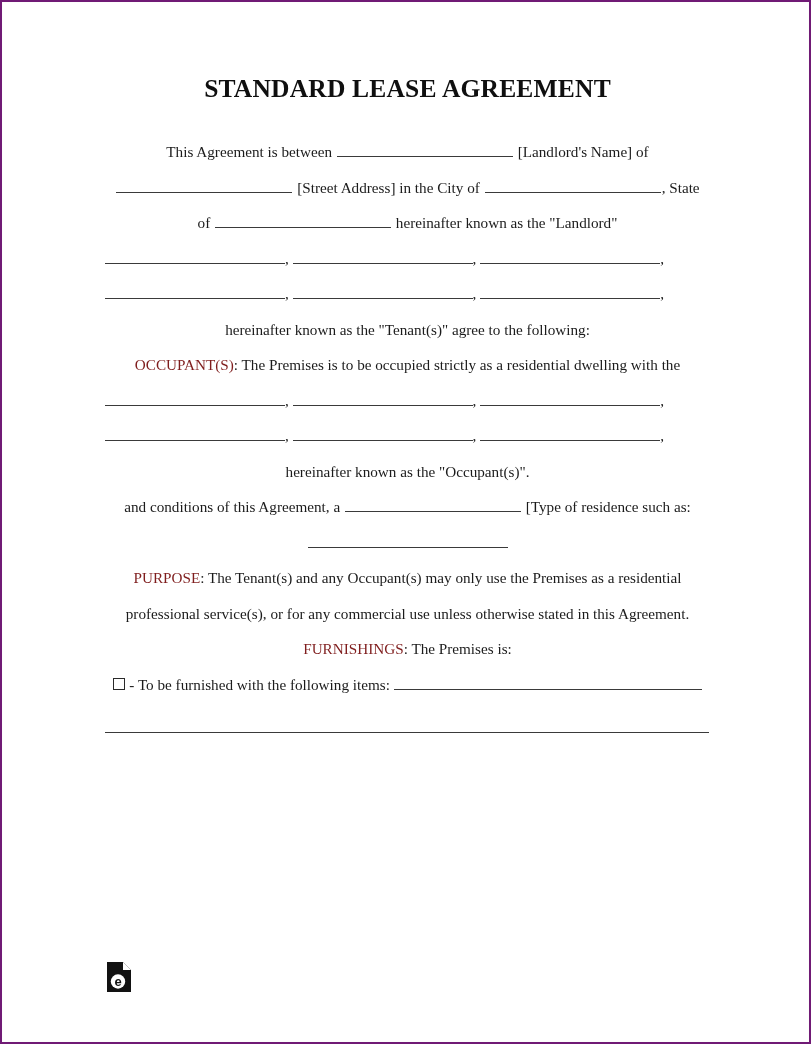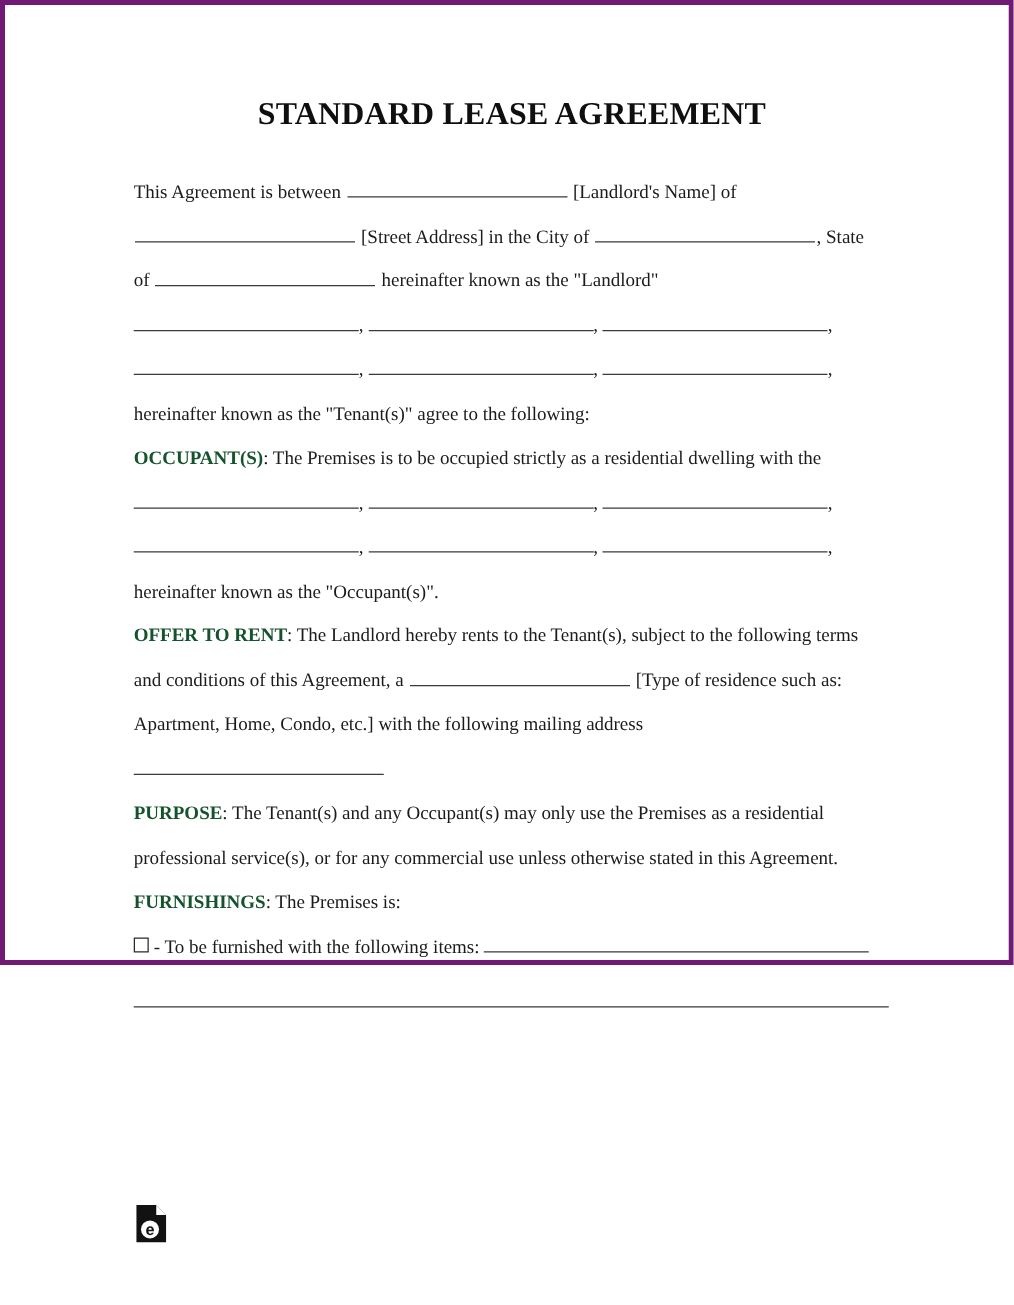--- a/index.html
+++ b/index.html
@@ -11,24 +11,24 @@
     width: 811px;
     height: 1044px;
     font-family: "Liberation Serif", "DejaVu Serif", serif;
     color: #1b1b1b;
     overflow: hidden;
   }
 
   .page {
     position: relative;
     width: 811px;
-    height: 772px;
+    height: 1044px;
     background: #ffffff;
     box-sizing: border-box;
-    border: 4px solid #701a75;
+    border: 2px solid #701a75;
     box-shadow: inset 0 0 0 1px #fdfdfd;
   }
 
   .page-inner {
     position: absolute;
     left: 103px;
     top: 0;
     width: 605px;
   }
 
@@ -45,27 +45,27 @@
 
   .body-block {
     margin-top: 30px;
   }
 
   .para {
     font-size: 15.2px;
     line-height: 35.5px;
     color: #1b1b1b;
     margin: 0;
-    text-align: left;
+    text-align: center;
     white-space: normal;
   }
 
   .para b, .lead {
-    font-weight: bold;
-    color: #14532d;
+    font-weight: normal;
+    color: #7f1d1d;
   }
 
   
   .blank {
     display: inline-block;
     border-bottom: 1.3px solid #3a3a3a;
     vertical-align: baseline;
     height: 0.92em;
     margin: 0 1px;
   }
@@ -179,32 +179,28 @@
       </div>
 
       <div class="triple-row">
         <span class="blank-third"></span><span class="sep">,</span>
         <span class="blank-third"></span><span class="sep">,</span>
         <span class="blank-third"></span><span class="sep">,</span>
       </div>
 
       <p class="para">hereinafter known as the "Occupant(s)".</p>
 
-      <p class="para">
-        <b>OFFER TO RENT</b><span>: The Landlord hereby rents to the Tenant(s), subject to the following terms</span>
-      </p>
 
       <p class="para">
         <span>and conditions of this Agreement, a</span>
         <span class="blank blank-md"></span>
         <span>[Type of residence such as:</span>
       </p>
 
       <p class="para">
-        <span>Apartment, Home, Condo, etc.] with the following mailing address</span>
         <span class="blank-inline-long" style="width:200px"></span>
       </p>
 
 
 
       <p class="para">
         <b>PURPOSE</b><span>: The Tenant(s) and any Occupant(s) may only use the Premises as a residential</span>
       </p>
 
 

